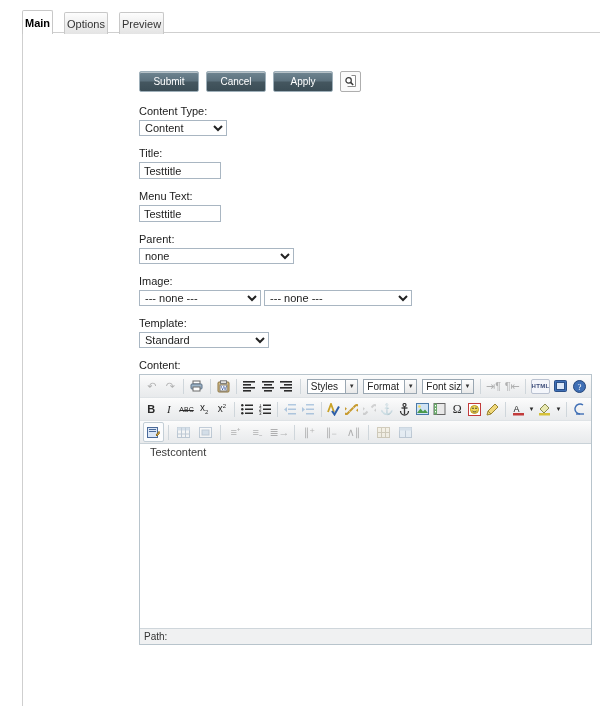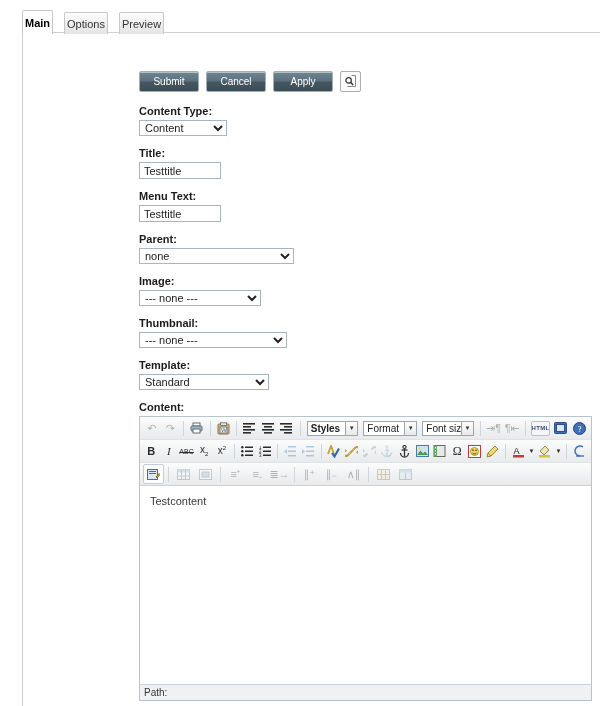--- a/index.html
+++ b/index.html
@@ -45,21 +45,21 @@
     color:#ffffff;font-size:10px;line-height:19px;text-align:center;
     box-shadow:0 1px 0 rgba(255,255,255,.5) inset;
     cursor:pointer;white-space:nowrap;
   }
   .iconbtn{
     width:19px;height:19px;border:1px solid #aeaeae;background:#fafafa;
     border-radius:2px;display:flex;align-items:center;justify-content:center;cursor:pointer;
   }
 
   
-  .flabel{font-weight:bold;font-size:11px;color:#1b1b1b;margin:11px 0 3px;}
+  .flabel{font-weight:normal;font-size:11px;color:#1b1b1b;margin:11px 0 3px;}
   .flabel.first{margin-top:13px;}
   select.f, input.f{
     font-family:Liberation Sans, sans-serif;font-size:11px;color:#222;
     border:1px solid #a9b6c2;background:#ffffff;
     height:16px;box-sizing:border-box;padding:0 2px;
   }
   select.f{height:16px;padding:0 1px;}
   input.f{height:17px;padding:0 4px;}
   .w-contenttype{width:88px;}
   .w-title{width:82px;}
@@ -90,30 +90,30 @@
   .tsel{
     height:15px;border:1px solid #9aa7b2;background:#fff;font-size:10px;
     font-family:"Liberation Sans", sans-serif;color:#222;margin:0 2px;
     display:flex;align-items:center;padding-left:3px;position:relative;box-sizing:border-box;
   }
   .tsel .arw{
     position:absolute;right:0;top:0;bottom:0;width:11px;
     border-left:1px solid #9aa7b2;background:linear-gradient(to bottom,#fdfdfd,#e9e9e9);
     display:flex;align-items:center;justify-content:center;font-size:6px;color:#333;
   }
-  .w-styles{width:62px;font-weight:bold;}
+  .w-styles{width:62px;}
   .w-format{width:65px;}
   .w-fsize{width:62px;}
   .htmlbtn{
     font-size:6px;font-weight:bold;letter-spacing:.3px;color:#3a4a78;
     border:1px solid #b9c1d0;background:#f4f6fb;border-radius:2px;
     width:21px;height:13px;display:flex;align-items:center;justify-content:center;
   }
   .editbody{
-    height:180px;background:#fff;padding:9px 10px;font-size:11px;color:#3a3a3a;
+    height:180px;background:#fff;padding:2px 10px;font-size:11px;color:#3a3a3a;
     border-bottom:1px solid #cfd6db;
   }
   .pathbar{
     height:15px;background:#f0f1f2;font-size:10px;color:#333;
     display:flex;align-items:center;padding-left:4px;
   }
   svg{display:block;}
 </style>
 </head>
 <body>
@@ -166,21 +166,20 @@
         <option>none</option>
       </select>
 
       
       <div class="flabel">Image:</div>
       <select class="f w-image">
         <option>--- none ---</option>
       </select>
 
       
-      <div class="flabel">Thumbnail:</div>
       <select class="f w-thumb">
         <option>--- none ---</option>
       </select>
 
       
       <div class="flabel">Template:</div>
       <select class="f w-template">
         <option>Standard</option>
       </select>
 

